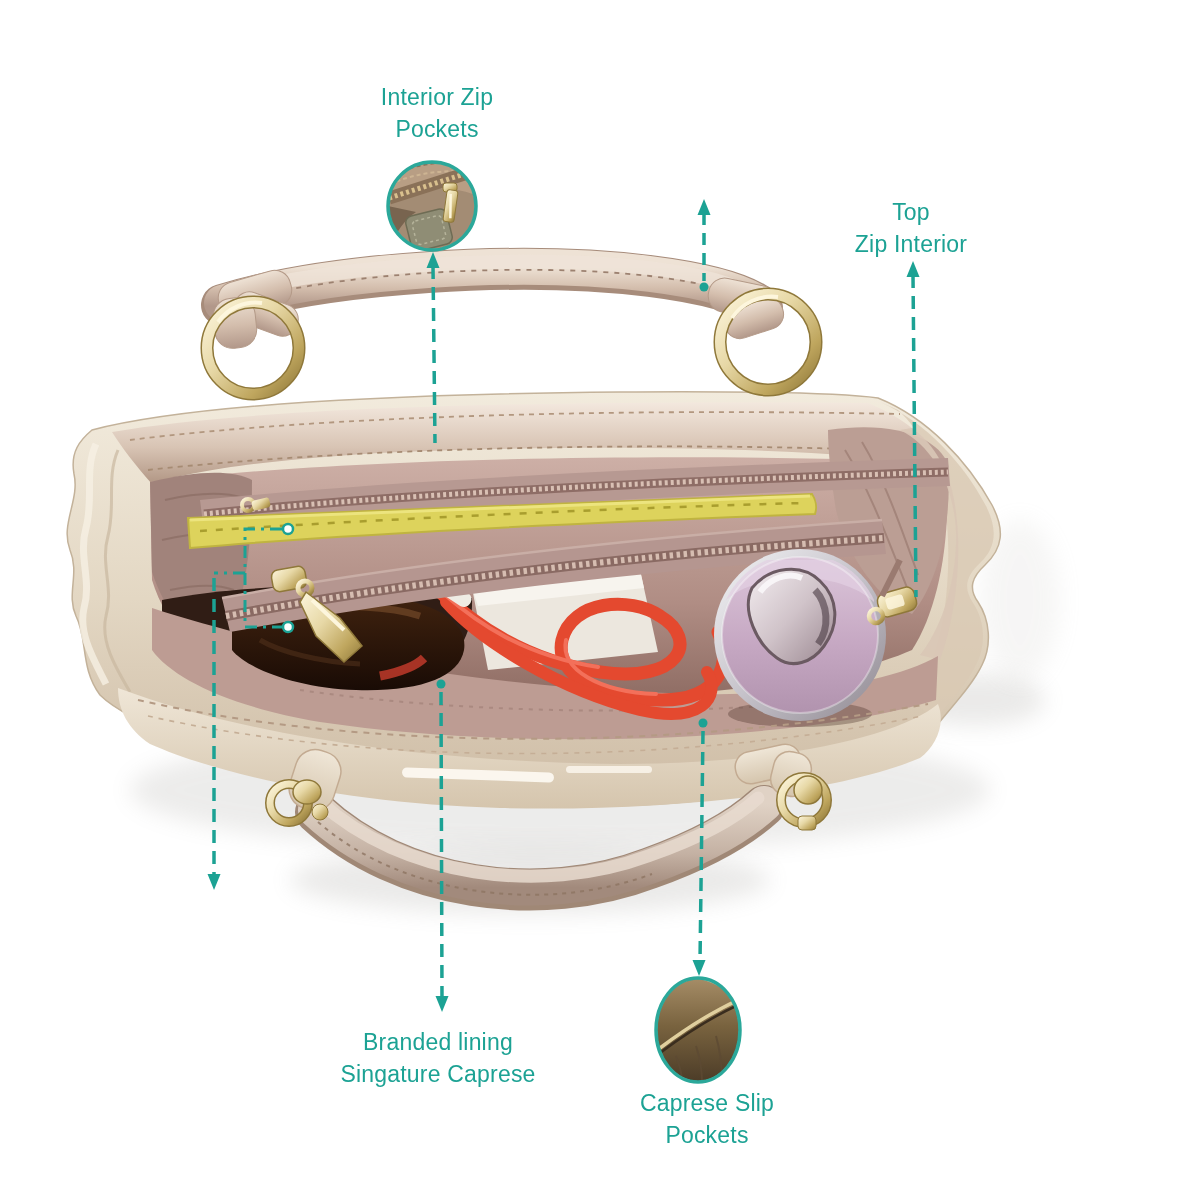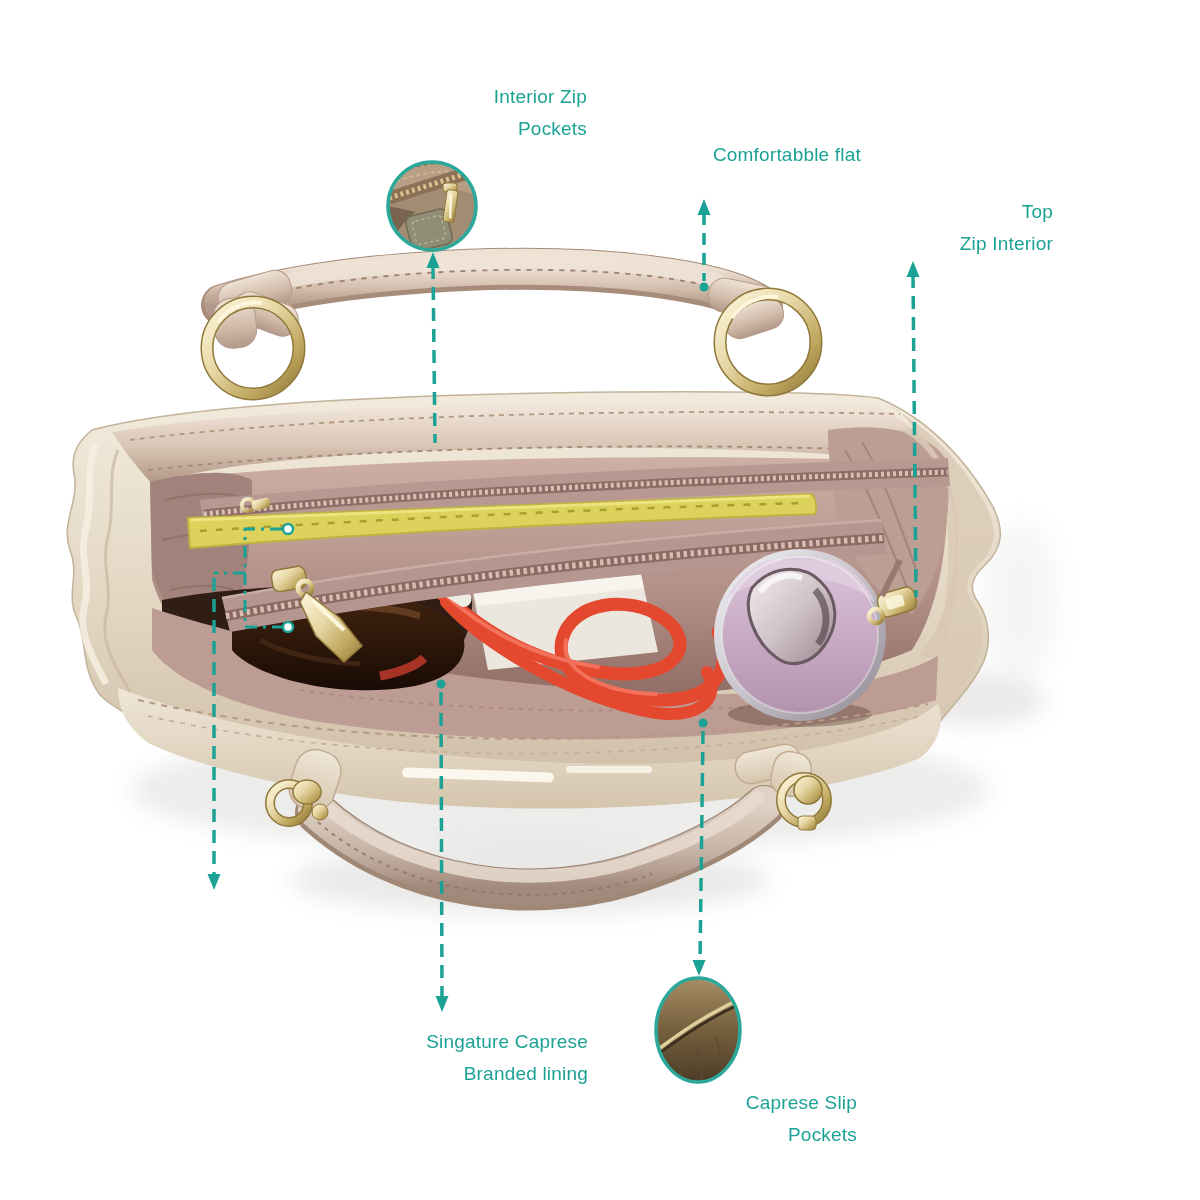--- a/index.html
+++ b/index.html
@@ -6,23 +6,23 @@
   #canvas{
     position:relative;
     width:1200px;height:1200px;
     background:#ffffff;
     overflow:hidden;
     font-family:"Liberation Sans", sans-serif;
   }
   #bag-art{position:absolute;left:0;top:0;width:1200px;height:1200px;}
   .label{
     position:absolute;
-    text-align:right;
+    text-align:center;
     color:#1CA294;
-    font-size:19px;
+    font-size:23px;
     line-height:32px;
     font-weight:400;
     letter-spacing:0.2px;
     user-select:none;
   }
   .label div{white-space:nowrap;}
 </style>
 </head>
 <body>
 
@@ -362,32 +362,31 @@
       </g>
     </g>
   </svg>
 
   <div class="label" style="left:287px;top:81px;width:300px;">
     <div>Interior Zip</div>
     <div>Pockets</div>
   </div>
 
   <div class="label" style="left:541px;top:139px;width:320px;">
-    <div>Comfortabble flat</div>
-  </div>
-
-  <div class="label" style="left:813px;top:196px;width:240px;">
+  </div>
+
+  <div class="label" style="left:791px;top:196px;width:240px;">
     <div>Top</div>
     <div>Zip Interior</div>
   </div>
 
 
   <div class="label" style="left:288px;top:1026px;width:300px;">
+    <div>Branded lining</div>
     <div>Singature Caprese</div>
-    <div>Branded lining</div>
   </div>
 
   <div class="label" style="left:557px;top:1087px;width:300px;">
     <div>Caprese Slip</div>
     <div>Pockets</div>
   </div>
 
 </div>
 
 </body></html>

